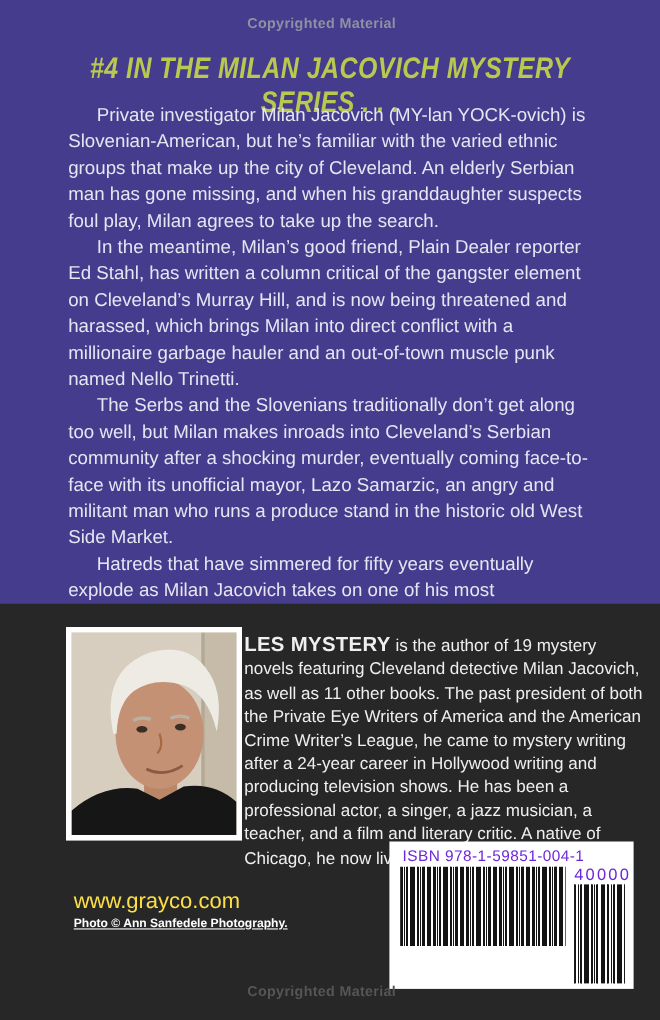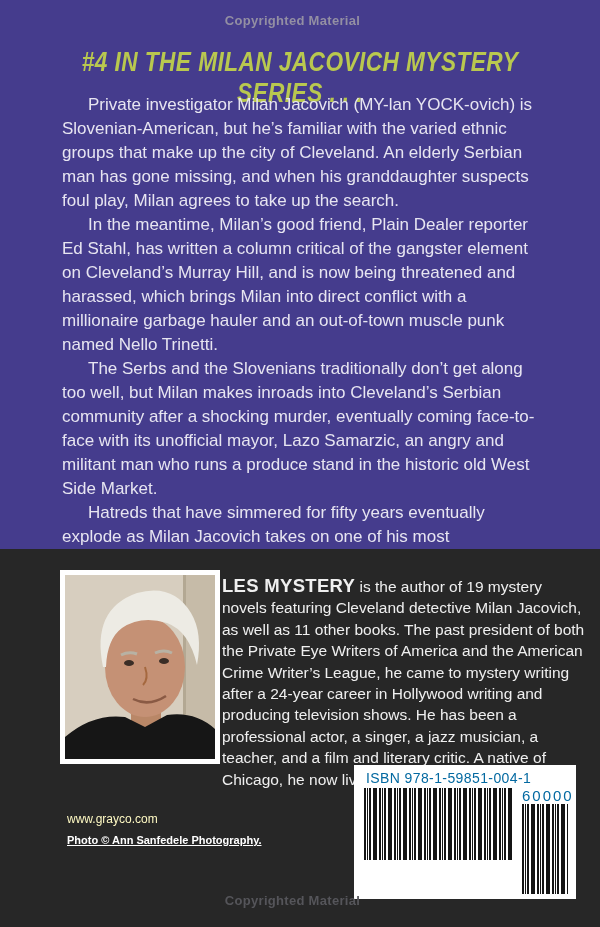--- a/index.html
+++ b/index.html
@@ -23,26 +23,26 @@
   .dark{position:absolute;left:0;top:549px;width:600px;height:378px;
         background:var(--panel_dark,#272727);}
   .photo-frame{position:absolute;left:60px;top:21px;width:150px;height:184px;
                border:5px solid #fff;background:#d7cebf;}
   .photo-frame svg{display:block;}
   .bio{position:absolute;left:222px;top:26px;width:368px;
        color:#efefef;font-size:15.5px;line-height:21.4px;}
   .bio b{font-size:18.5px;letter-spacing:.3px;}
   .publisher{position:absolute;left:67px;top:259px;color:#fff;}
   .pub-name{font-size:16.5px;font-weight:bold;line-height:22px;}
-  .pub-site{font-size:12px;line-height:22px;color:#fef9c3;}
+  .pub-site{font-size:20px;line-height:22px;color:#fde047;}
   .pub-credit{font-size:11px;font-weight:bold;line-height:16px;margin-top:2px;text-decoration:underline;}
 
   
   .barcode-box{position:absolute;left:354px;top:216px;width:222px;height:134px;
-               background:#fff;color:#0369a1;}
+               background:#fff;color:#6d28d9;}
   .isbn{font-size:14px;letter-spacing:.4px;padding:5px 0 2px 12px;white-space:nowrap;}
   .bc-row{display:flex;padding:0 8px 0 10px;}
   .bars{background-color:#fff;background-image:
         repeating-linear-gradient(90deg,#141414 0 2px,transparent 2px 5px),
         repeating-linear-gradient(90deg,#141414 0 1px,transparent 1px 3px);}
   .bc-main{width:150px;}
   .bc-main .bars{height:72px;}
   .digits{font-size:15px;letter-spacing:1px;word-spacing:9px;padding-top:1px;
           white-space:nowrap;}
   .bc-addon{width:46px;margin-left:8px;}
@@ -98,21 +98,21 @@
       <div class="pub-credit">Photo © Ann Sanfedele Photography.</div>
     </div>
 
     <div class="barcode-box">
       <div class="isbn">ISBN 978-1-59851-004-1</div>
       <div class="bc-row">
         <div class="bc-main">
           <div class="bars"></div>
         </div>
         <div class="bc-addon">
-          <div class="addon-num">60000</div>
+          <div class="addon-num">40000</div>
           <div class="bars"></div>
         </div>
       </div>
     </div>
 
     <div class="watermark bottom">Copyrighted Material</div>
   </div>
 </div>
 
 </body></html>

